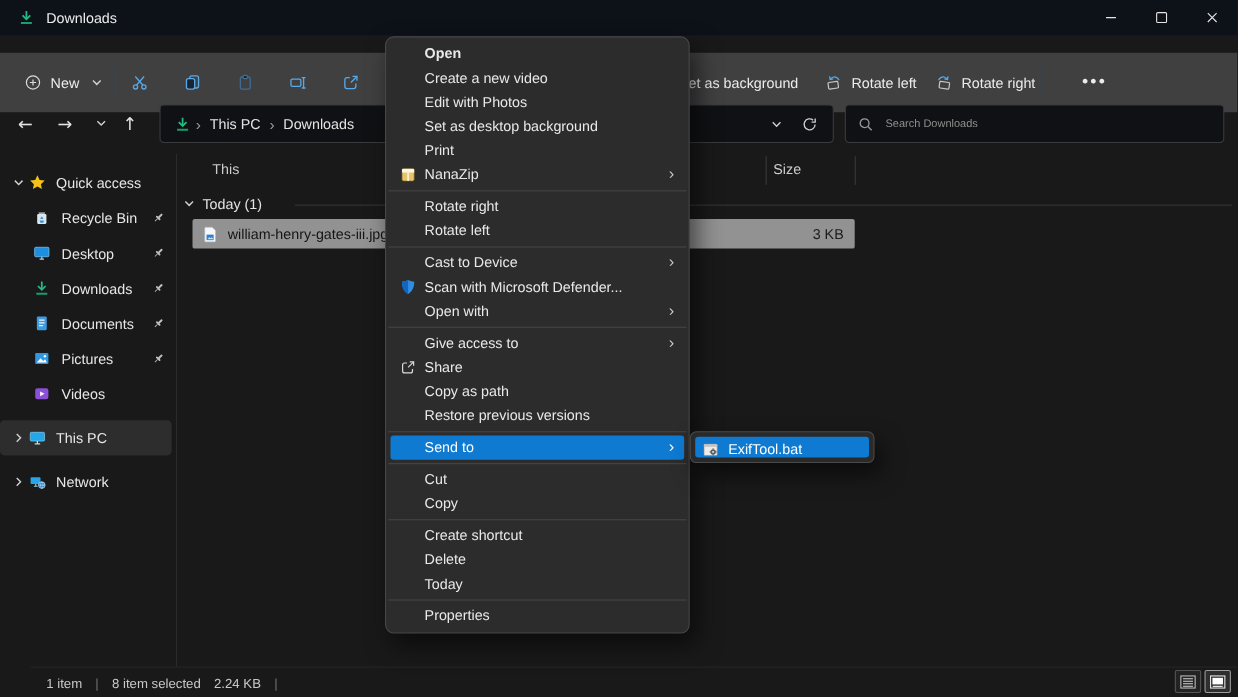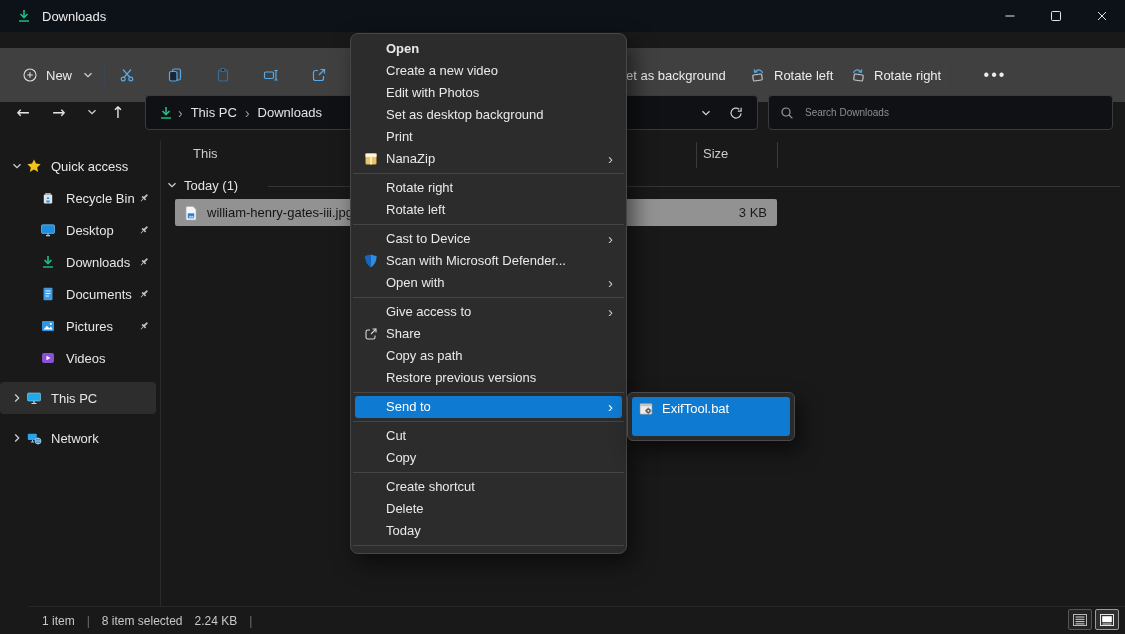--- a/index.html
+++ b/index.html
@@ -38,21 +38,21 @@
   #searchbox input { flex:1; background:transparent; border:none; outline:none; color:#cfcfcf; font-family:Liberation Sans, sans-serif; font-size:10px; }
   #searchbox input::placeholder { color:#8f8f8f; }
 
   
   .col-label { position:absolute; top:146px; font-size:13px; color:#cbcbcb; }
   .col-sep { position:absolute; top:142px; width:1px; height:26px; background:#3a3a3a; }
 
   
   #sidebar { position:absolute; top:150px; left:0; width:160px; }
   .side-row { position:relative; height:32px; display:flex; align-items:center; padding-left:8px; border-radius:4px; color:#e6e6e6; }
-  .side-row.child { padding-left:40px; }
+  .side-row.child { padding-left:30px; }
   .side-row.gap { margin-top:8px; }
   .side-row.selected { background:#2d2d2d; width:156px; }
   .side-row .chev { width:18px; display:flex; justify-content:center; }
   .side-row.child .ric { margin-right:10px; }
   .side-row .ric { width:16px; height:16px; margin-right:9px; flex:0 0 auto; }
   .side-row .pin { position:absolute; right:10px; top:10px; width:12px; height:12px; }
   #side-divider { position:absolute; left:160px; top:140px; height:466px; width:1px; background:#2a2a2a; }
 
   
   #group-header { position:absolute; left:164px; top:175px; height:20px; display:flex; align-items:center; gap:4px; color:#e4e4e4; }
@@ -73,21 +73,21 @@
   .menu-item { position:relative; height:22px; line-height:22px; margin:0 4px; padding:0 24px 0 31px; color:#e9e9e9; font-size:13px; border-radius:3px; white-space:nowrap; }
   .menu-item.bold { font-weight:bold; }
   .menu-item.highlight { background:#0f7ad1; color:#fff; }
   .menu-item .mico { position:absolute; left:8px; top:3px; width:16px; height:16px; }
   .menu-item .arrow { position:absolute; right:9px; top:0; font-size:15px; color:#c9c9c9; }
   .menu-item.highlight .arrow { color:#fff; }
   .menu-sep { height:1px; background:#454545; margin:3px 2px; }
 
   
   #submenu { position:absolute; left:627px; top:392px; width:168px; background:#2a2a2a; border:1px solid #4a4a4a; border-radius:6px; padding:4px; box-shadow:6px 10px 20px rgba(0,0,0,.55); z-index:45; }
-  .sub-item { position:relative; height:39px; line-height:23px; padding:0 8px 0 30px; color:#fff; font-size:13px; border-radius:3px; white-space:nowrap; }
+  .sub-item { position:relative; height:19px; line-height:23px; padding:0 8px 0 30px; color:#fff; font-size:13px; border-radius:3px; white-space:nowrap; }
   .sub-item.highlight { background:#0f7ad1; }
   .sub-item .mico { position:absolute; left:6px; top:4px; width:16px; height:16px; }
 </style>
 </head>
 <body>
 
 <div id="titlebar">
   <span class="app-icon">
       <svg width="16" height="16" viewBox="0 0 16 16" fill="none">
         <path d="M8 2v7" stroke="#23bd83" stroke-width="1.6"></path>
@@ -501,20 +501,21 @@
     <div class="menu-sep"></div>
     <div class="menu-item highlight"><span>Send to</span><span class="arrow">›</span></div>
     <div class="menu-sep"></div>
     <div class="menu-item"><span>Cut</span></div>
     <div class="menu-item"><span>Copy</span></div>
     <div class="menu-sep"></div>
     <div class="menu-item"><span>Create shortcut</span></div>
     <div class="menu-item"><span>Delete</span></div>
     <div class="menu-item"><span>Today</span></div>
     <div class="menu-sep"></div>
+    <div class="menu-item"><span>Properties</span></div>
   </div>
 <div id="submenu">
     <div class="sub-item highlight"><span class="mico">
         <svg width="16" height="16" viewBox="0 0 16 16" fill="none">
           <rect x="2" y="2.8" width="12" height="10.4" rx="1" fill="#ececec" stroke="#8e8e8e" stroke-width=".6"></rect>
           <rect x="2" y="2.8" width="12" height="2.4" fill="#c4c4c4"></rect>
           <circle cx="10.3" cy="9.8" r="2.5" fill="#5f5f5f"></circle>
           <circle cx="10.3" cy="9.8" r=".9" fill="#ececec"></circle>
           <path d="M10.3 6.6v1M10.3 12v1M7.1 9.8h1M12.5 9.8h1" stroke="#5f5f5f" stroke-width="1"></path>
         </svg>

